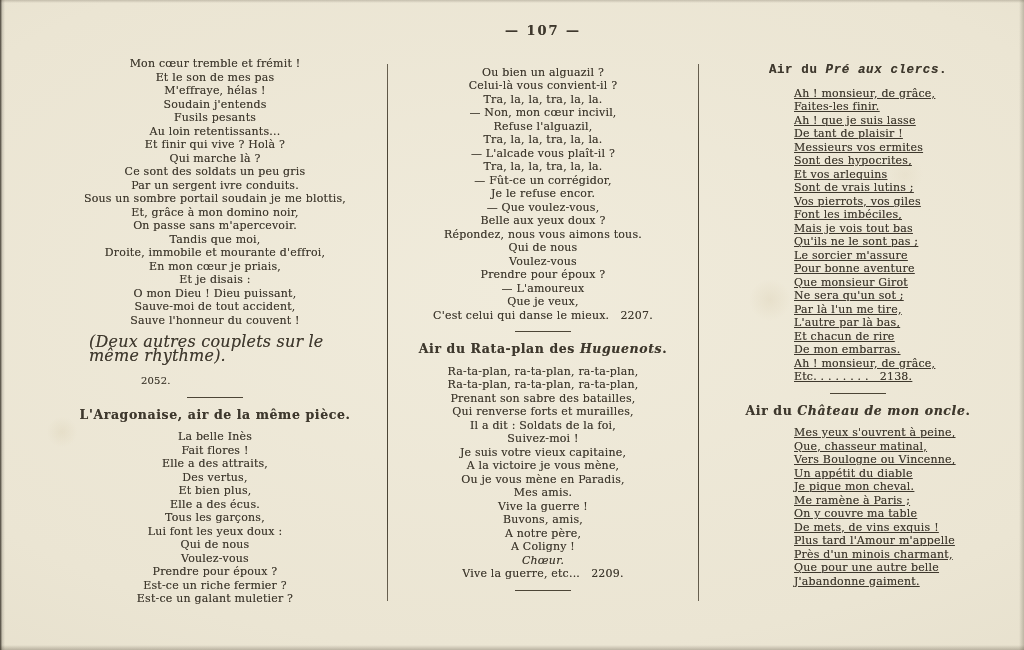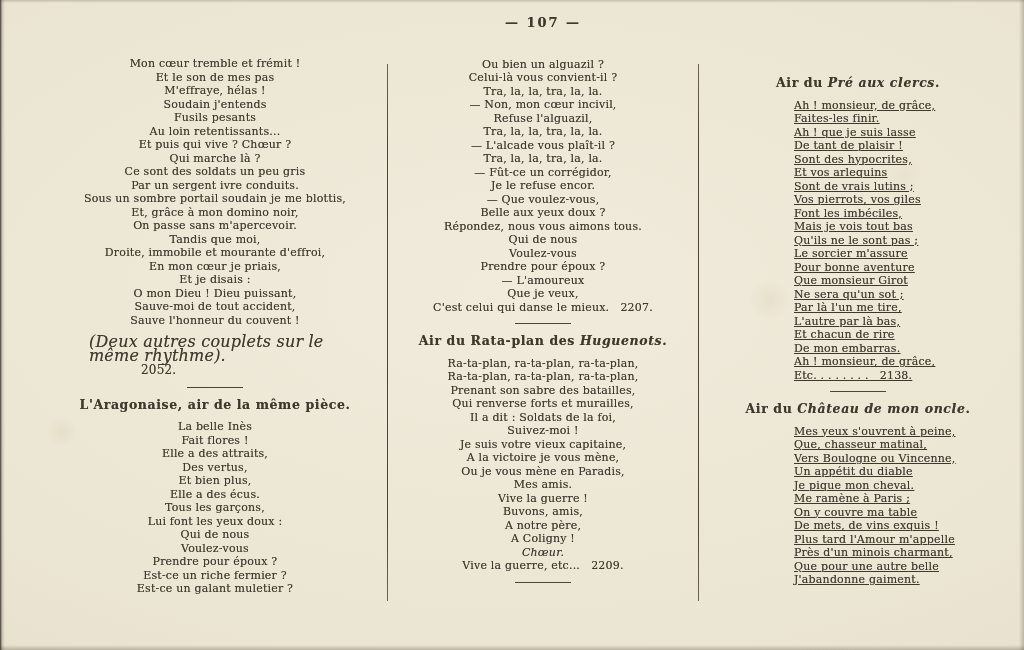--- a/index.html
+++ b/index.html
@@ -26,36 +26,36 @@
     background:linear-gradient(to left, rgba(60,50,35,0.25), rgba(60,50,35,0));}
   .edge-bottom{left:0;bottom:0;width:100%;height:5px;
     background:linear-gradient(to top, rgba(60,50,35,0.28), rgba(60,50,35,0));}
 
   .vrule{position:absolute;width:1px;background:linear-gradient(to bottom,#6a6252, #4c4536 15%, #4c4536 85%, #6a6252);}
   #vrule1{left:387px;top:64px;height:537px;}
   #vrule2{left:698px;top:64px;height:537px;}
 
   .col{position:absolute;font-size:11px;line-height:13.5px;letter-spacing:0.2px;}
   #col-left{left:65px;top:57px;width:300px;text-align:center;}
-  #col-mid{left:396px;top:16px;width:294px;text-align:center;}
+  #col-mid{left:396px;top:24px;width:294px;text-align:center;}
   #col-right{left:712px;top:64px;width:292px;text-align:center;}
 
   .vline{white-space:pre;}
   .vline.italic{font-style:italic;}
 
   .page-number{font-size:13px;font-weight:bold;letter-spacing:2px;margin-bottom:28px;}
 
   .poem{margin:0;}
   .poem.flush-left{text-align:left;padding-left:82px;text-decoration:underline;}
 
   .heading{font-weight:bold;font-size:12.5px;letter-spacing:0.6px;margin:10px 0 9px 0;}
   .heading .it{font-style:italic;}
 
   .note-block{text-align:left;padding-left:24px;margin-top:8px;font-style:italic;font-size:16px;line-height:14px;}
-  .note-num{text-align:left;padding-left:76px;font-size:12px;font-style:normal;margin-top:1px;}
+  .note-num{text-align:left;padding-left:76px;font-size:10px;font-style:normal;margin-top:11px;}
 
   .sep{border:0;border-top:1px solid #4c4536;width:56px;margin:9px auto 6px auto;height:0;}
 
   .ink{text-shadow:0 0 0.4px rgba(62,56,45,0.55);}
 </style>
 </head>
 <body>
 
 <div class="page ink">
 
@@ -63,21 +63,21 @@
   <div class="vrule" id="vrule2"></div>
 
   <div class="col" id="col-left">
     <div class="poem">
         <div class="vline">Mon cœur tremble et frémit !</div>
         <div class="vline">Et le son de mes pas</div>
         <div class="vline">M'effraye, hélas !</div>
         <div class="vline">Soudain j'entends</div>
         <div class="vline">Fusils pesants</div>
         <div class="vline">Au loin retentissants...</div>
-        <div class="vline">Et puis qui vive ? Chœur ?</div>
+        <div class="vline">Et finir qui vive ? Holà ?</div>
         <div class="vline">Qui marche là ?</div>
         <div class="vline">Ce sont des soldats un peu gris</div>
         <div class="vline">Par un sergent ivre conduits.</div>
         <div class="vline">Sous un sombre portail soudain je me blottis,</div>
         <div class="vline">Et, grâce à mon domino noir,</div>
         <div class="vline">On passe sans m'apercevoir.</div>
         <div class="vline">Tandis que moi,</div>
         <div class="vline">Droite, immobile et mourante d'effroi,</div>
         <div class="vline">En mon cœur je priais,</div>
         <div class="vline">Et je disais :</div>
@@ -148,28 +148,29 @@
         <div class="vline">Buvons, amis,</div>
         <div class="vline">A notre père,</div>
         <div class="vline">A Coligny !</div>
         <div class="vline italic">Chœur.</div>
         <div class="vline">Vive la guerre, etc...&nbsp;&nbsp;&nbsp;2209.</div>
       </div>
     <hr class="sep">
   </div>
 
   <div class="col" id="col-right">
-    <div class="heading" style="margin-top:12px;">
+    <div class="heading" style="margin-top:0;font-family:Liberation Mono, monospace;">
       <span>Air du </span><span class="it">Pré aux clercs</span><span>.</span>
     </div>
     <div class="poem flush-left">
         <div class="vline">Ah ! monsieur, de grâce,</div>
         <div class="vline">Faites-les finir.</div>
         <div class="vline">Ah ! que je suis lasse</div>
         <div class="vline">De tant de plaisir !</div>
+        <div class="vline">Messieurs vos ermites</div>
         <div class="vline">Sont des hypocrites,</div>
         <div class="vline">Et vos arlequins</div>
         <div class="vline">Sont de vrais lutins ;</div>
         <div class="vline">Vos pierrots, vos giles</div>
         <div class="vline">Font les imbéciles,</div>
         <div class="vline">Mais je vois tout bas</div>
         <div class="vline">Qu'ils ne le sont pas ;</div>
         <div class="vline">Le sorcier m'assure</div>
         <div class="vline">Pour bonne aventure</div>
         <div class="vline">Que monsieur Girot</div>

